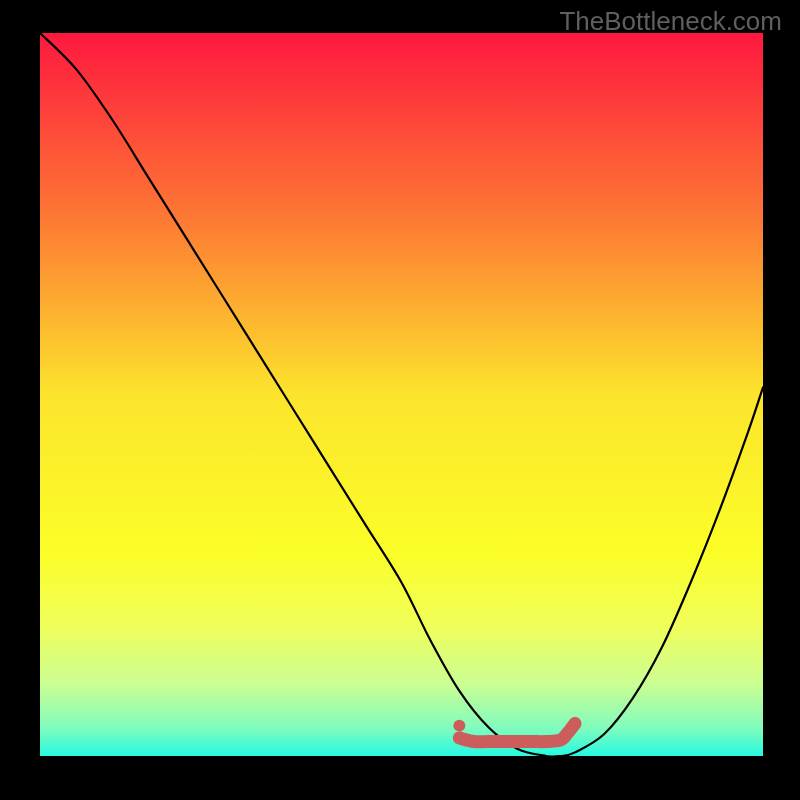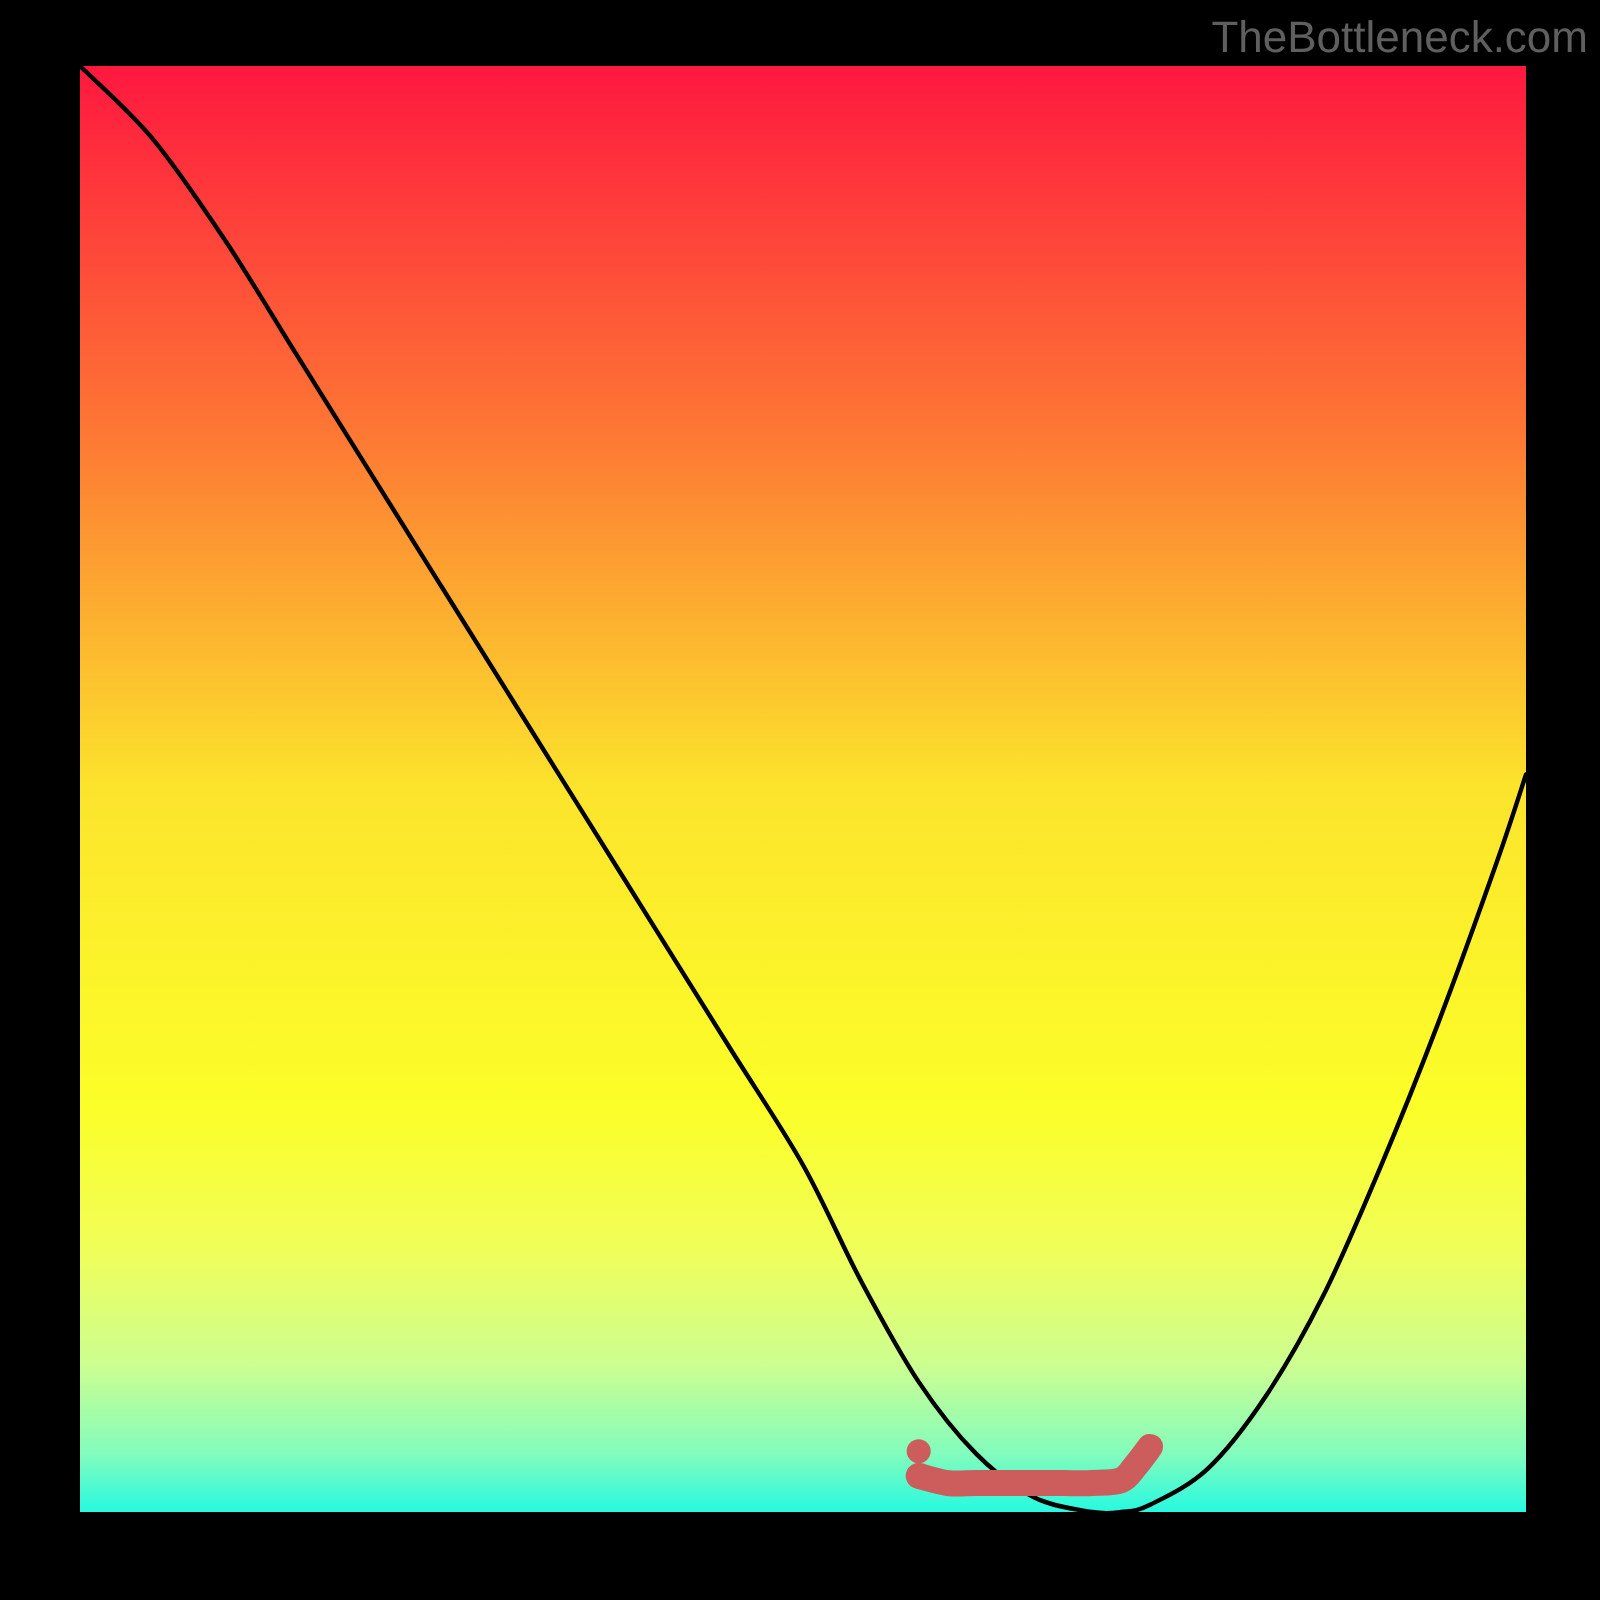--- a/index.html
+++ b/index.html
@@ -13,23 +13,23 @@
   }
   .frame {
     position: relative;
     width: 800px;
     height: 800px;
     background: #000;
   }
   .watermark {
     position: absolute;
     top: 6px;
-    right: 6px;
+    right: 18px;
     color: #5f5f5f;
-    font-size: 22px;
+    font-size: 26px;
     font-weight: 500;
     z-index: 3;
   }
   svg {
     display: block;
   }
 </style>
 </head>
 <body>
 

